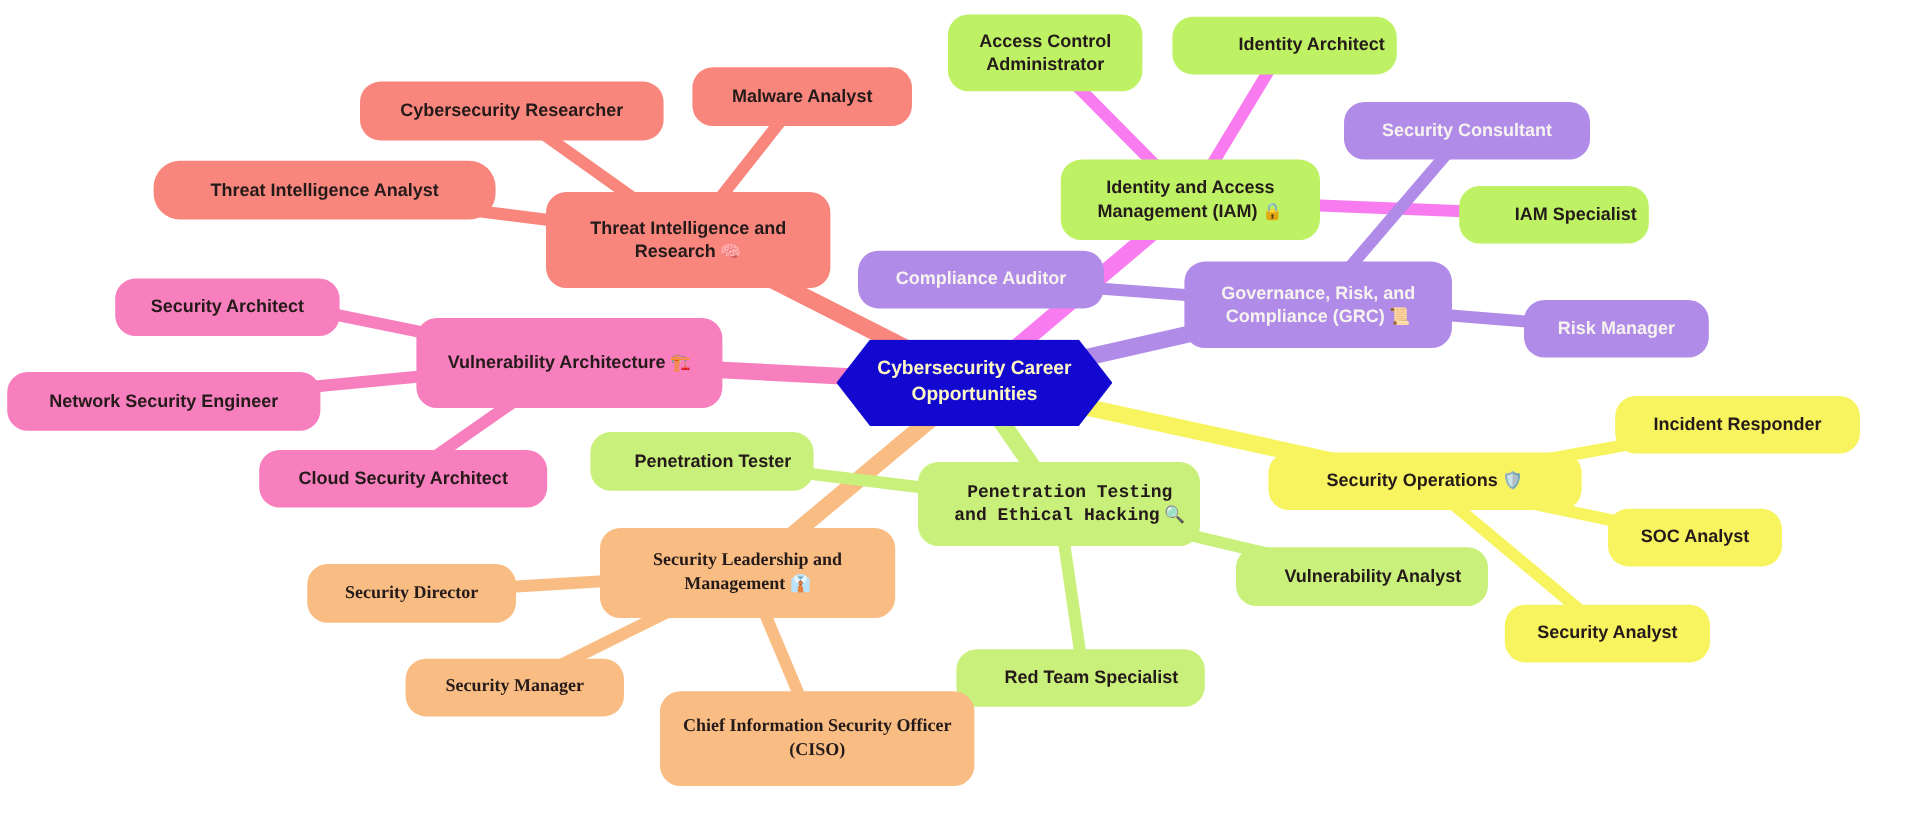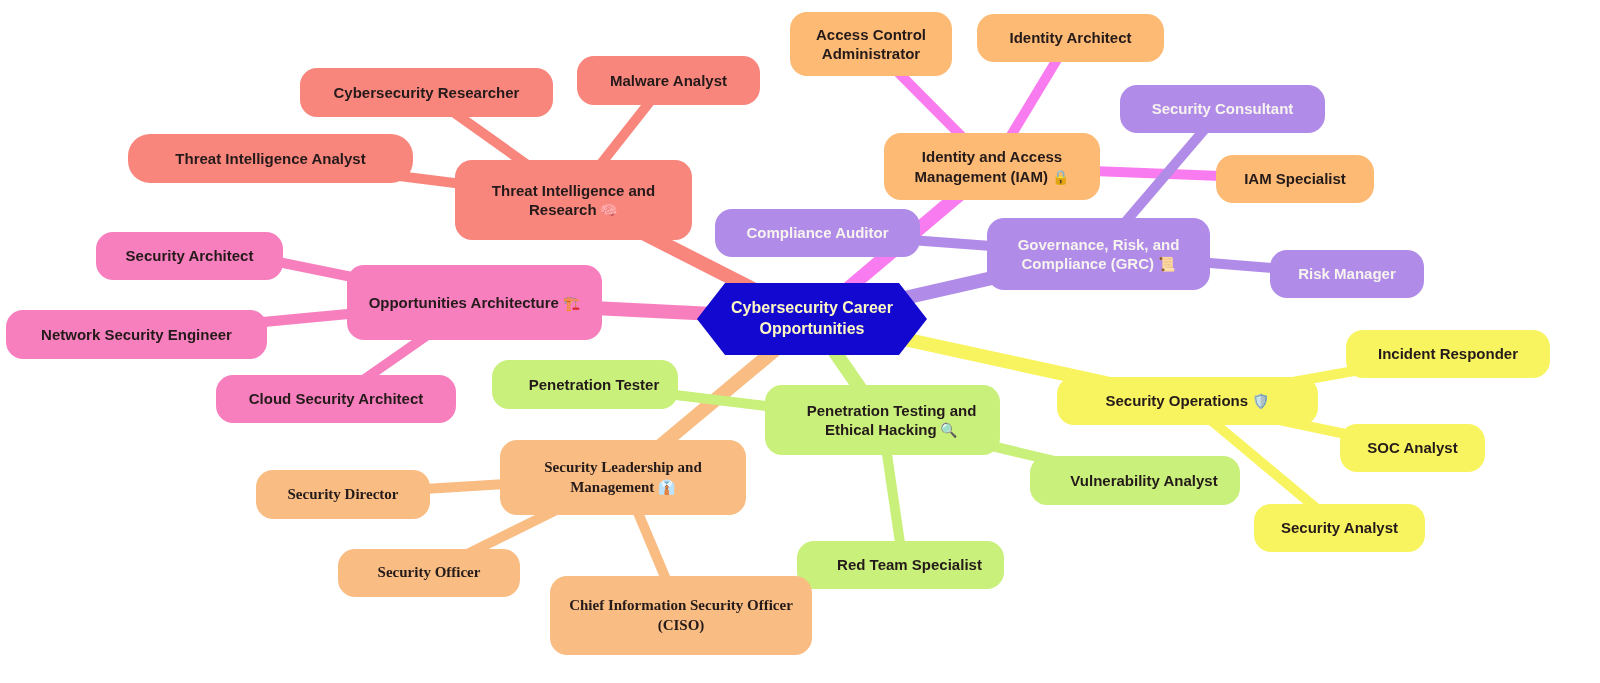--- a/index.html
+++ b/index.html
@@ -7,21 +7,21 @@
        font-family:"Liberation Sans","DejaVu Sans",sans-serif;}
   #canvas{position:absolute;inset:0;width:1600px;height:683px;}
   #edges{position:absolute;left:0;top:0;width:1600px;height:683px;}
   .node{position:absolute;display:flex;align-items:center;justify-content:center;
         text-align:center;border-radius:17px;font-size:15px;font-weight:600;
         line-height:1.3;color:#241a1a;padding:4px 10px;box-sizing:border-box;
         white-space:normal;}
   .node .lbl{display:inline;}
   .emoji{font-size:14px;margin-left:4px;}
   .c-salmon {background:#F9867D;}
-  .c-magenta{background:#fdba74;}
+  .c-magenta{background:#bef264;justify-content:flex-end;}
   .c-purple {background:#B08BE8;color:#f7f3ef;}
   .c-pink   {background:#F77FBE;}
   .c-yellow {background:#F8F45F;}
   .c-green  {background:#C9F07B;padding-left:28px;}
   .c-orange {background:#F9BD83;font-family:Liberation Serif, serif;}
   .root{background:#1208CF;color:#fef9c3;border-radius:0;font-size:16px;
         clip-path:polygon(28px 0,calc(100% - 28px) 0,100% 50%,
                           calc(100% - 28px) 100%,28px 100%,0 50%);}
 </style>
 </head>
@@ -107,21 +107,21 @@
     <span class="lbl">Compliance Auditor</span>
   </div>
   <div class="node c-purple" style="left:1120px;top:85px;width:205px;height:48px;">
     <span class="lbl">Security Consultant</span>
   </div>
   <div class="node c-purple" style="left:1270px;top:250px;width:154px;height:48px;">
     <span class="lbl">Risk Manager</span>
   </div>
 
   <div class="node c-pink" style="left:347px;top:265px;width:255px;height:75px;">
-    <div><span class="lbl">Opportunities Architecture</span><span class="emoji">🏗️</span></div>
+    <div><span class="lbl">Vulnerability Architecture</span><span class="emoji">🏗️</span></div>
   </div>
   <div class="node c-pink" style="left:96px;top:232px;width:187px;height:48px;">
     <span class="lbl">Security Architect</span>
   </div>
   <div class="node c-pink" style="left:6px;top:310px;width:261px;height:49px;">
     <span class="lbl">Network Security Engineer</span>
   </div>
   <div class="node c-pink" style="left:216px;top:375px;width:240px;height:48px;">
     <span class="lbl">Cloud Security Architect</span>
   </div>
@@ -132,39 +132,39 @@
   <div class="node c-yellow" style="left:1346px;top:330px;width:204px;height:48px;">
     <span class="lbl">Incident Responder</span>
   </div>
   <div class="node c-yellow" style="left:1340px;top:424px;width:145px;height:48px;">
     <span class="lbl">SOC Analyst</span>
   </div>
   <div class="node c-yellow" style="left:1254px;top:504px;width:171px;height:48px;">
     <span class="lbl">Security Analyst</span>
   </div>
 
-  <div class="node c-green" style="left:765px;top:385px;width:235px;height:70px;">
+  <div class="node c-green" style="left:765px;top:385px;width:235px;height:70px;font-family:Liberation Mono, monospace;">
     <div><span class="lbl">Penetration Testing and Ethical Hacking</span><span class="emoji">🔍</span></div>
   </div>
   <div class="node c-green" style="left:492px;top:360px;width:186px;height:49px;">
     <span class="lbl">Penetration Tester</span>
   </div>
   <div class="node c-green" style="left:1030px;top:456px;width:210px;height:49px;">
     <span class="lbl">Vulnerability Analyst</span>
   </div>
   <div class="node c-green" style="left:797px;top:541px;width:207px;height:48px;">
     <span class="lbl">Red Team Specialist</span>
   </div>
 
   <div class="node c-orange" style="left:500px;top:440px;width:246px;height:75px;">
     <div><span class="lbl">Security Leadership and Management</span><span class="emoji">👔</span></div>
   </div>
   <div class="node c-orange" style="left:256px;top:470px;width:174px;height:49px;">
     <span class="lbl">Security Director</span>
   </div>
   <div class="node c-orange" style="left:338px;top:549px;width:182px;height:48px;">
-    <span class="lbl">Security Officer</span>
+    <span class="lbl">Security Manager</span>
   </div>
   <div class="node c-orange" style="left:550px;top:576px;width:262px;height:79px;">
     <span class="lbl">Chief Information Security Officer (CISO)</span>
   </div>
 
 </div>
 
 </body></html>

